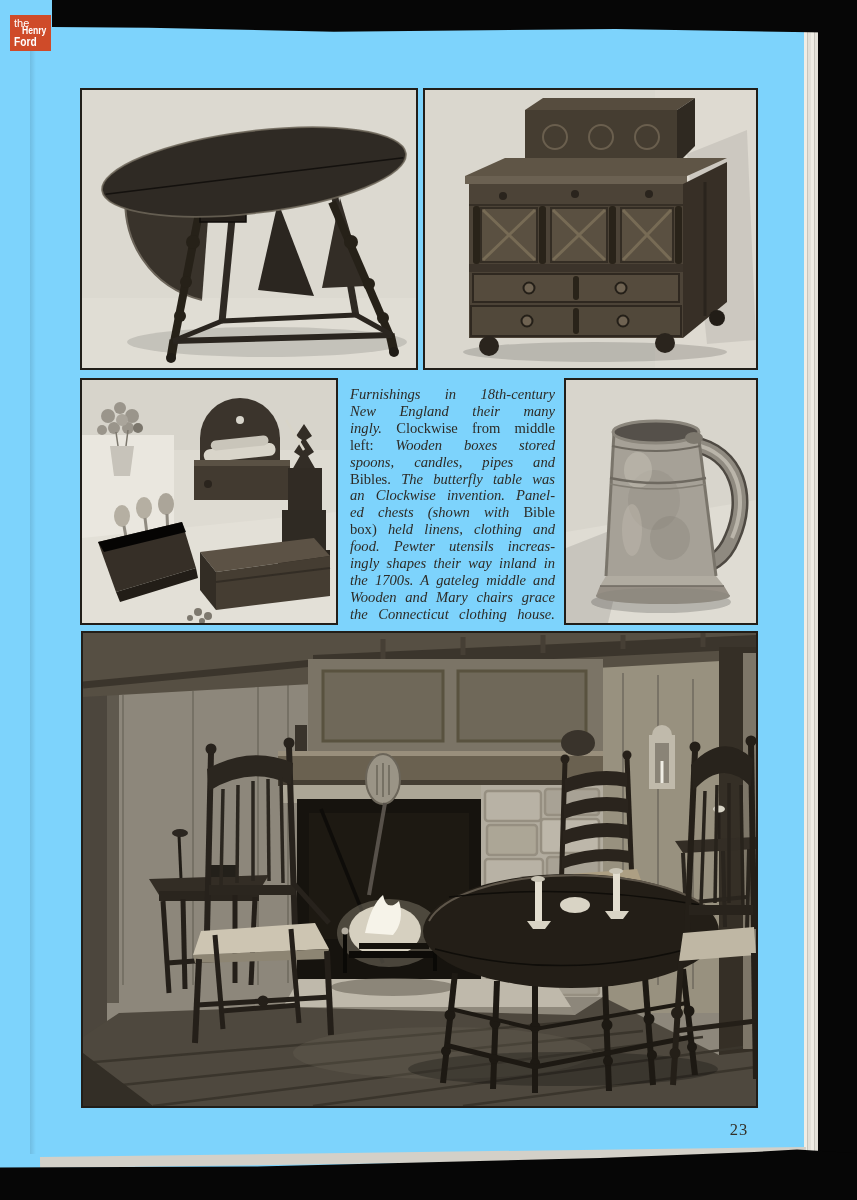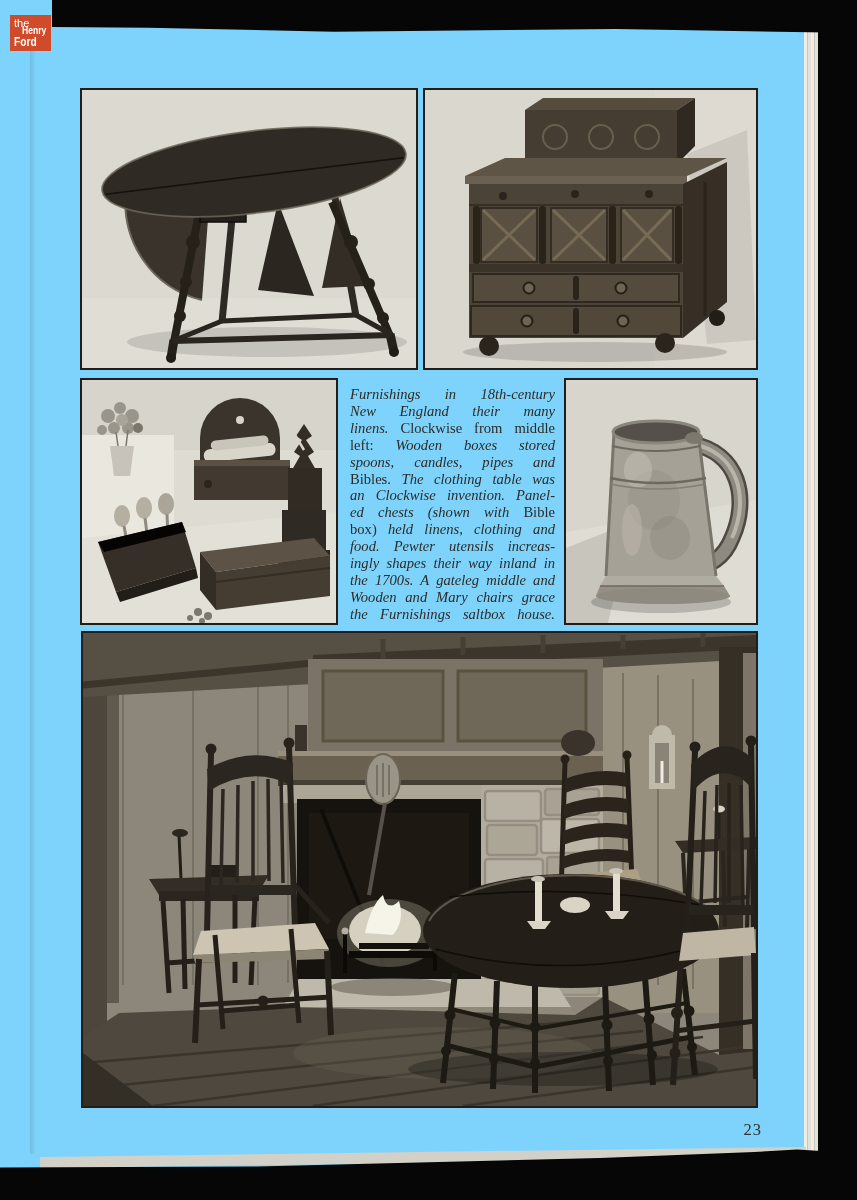--- a/index.html
+++ b/index.html
@@ -58,21 +58,21 @@
   
   .caption{
     position:absolute;left:350px;top:386px;width:205px;
     font-family:"Liberation Serif", serif;font-style:italic;
     font-size:14.6px;line-height:16.9px;color:#2d2b26;
   }
   .cap-line{text-align:justify;text-align-last:justify;white-space:normal;}
   .cap-line .roman{font-style:normal;}
   
   .page-number{
-    position:absolute;left:716px;top:1120px;width:46px;text-align:right;
+    position:absolute;left:716px;top:1120px;width:46px;text-align:center;
     font-size:16.5px;color:#343129;letter-spacing:1px;
   }
 </style>
 </head>
 <body>
 
 <div class="page" style="background: #7dd3fc;">
   <div class="gutter-crease"></div>
 
   <figure class="frame f-tl" style="margin:0" aria-label="Butterfly drop-leaf table with turned splayed legs">
@@ -238,32 +238,32 @@
           <circle cx="126" cy="236" r="4"></circle>
           <circle cx="108" cy="238" r="3"></circle>
           <circle cx="120" cy="241" r="3"></circle>
       </g>
     </svg>
   </figure>
 
   <div class="caption">
       <div class="cap-line"><span>Furnishings in 18th-century</span></div>
       <div class="cap-line"><span>New England their many</span></div>
-      <div class="cap-line"><span>linens. </span><span class="roman">Clockwise from middle</span></div>
+      <div class="cap-line"><span>ingly. </span><span class="roman">Clockwise from middle</span></div>
       <div class="cap-line"><span class="roman">left: </span><span>Wooden boxes stored</span></div>
       <div class="cap-line"><span>spoons, candles, pipes and</span></div>
-      <div class="cap-line"><span class="roman">Bibles. </span><span>The clothing table was</span></div>
+      <div class="cap-line"><span class="roman">Bibles. </span><span>The butterfly table was</span></div>
       <div class="cap-line"><span>an Clockwise invention. Panel-</span></div>
       <div class="cap-line"><span>ed chests (shown with </span><span class="roman">Bible</span></div>
       <div class="cap-line"><span class="roman">box) </span><span>held linens, clothing and</span></div>
       <div class="cap-line"><span>food. Pewter utensils increas-</span></div>
       <div class="cap-line"><span>ingly shapes their way inland in</span></div>
       <div class="cap-line"><span>the 1700s. A gateleg middle and</span></div>
       <div class="cap-line"><span>Wooden and Mary chairs grace</span></div>
-      <div class="cap-line"><span>the Furnishings saltbox house.</span></div>
+      <div class="cap-line"><span>the Connecticut clothing house.</span></div>
     </div>
 
   <figure class="frame f-mr" style="margin:0" aria-label="Pewter tankard with scrolled handle">
     <svg viewBox="0 0 190 243" preserveAspectRatio="none">
       <rect width="190" height="243" fill="#d8d5cc"></rect>
       <polygon points="0,152 190,120 190,243 0,243" fill="#dfdcd3"></polygon>
       <polygon points="0,168 66,142 42,243 0,243" fill="rgba(0,0,0,0.10)"></polygon>
       <ellipse cx="95" cy="222" rx="70" ry="11" fill="rgba(0,0,0,0.18)"></ellipse>
 
       <path d="M126 64 C172 72 184 118 166 158 C158 178 142 188 130 184" fill="none" stroke="#4e4942" stroke-width="17"></path>

